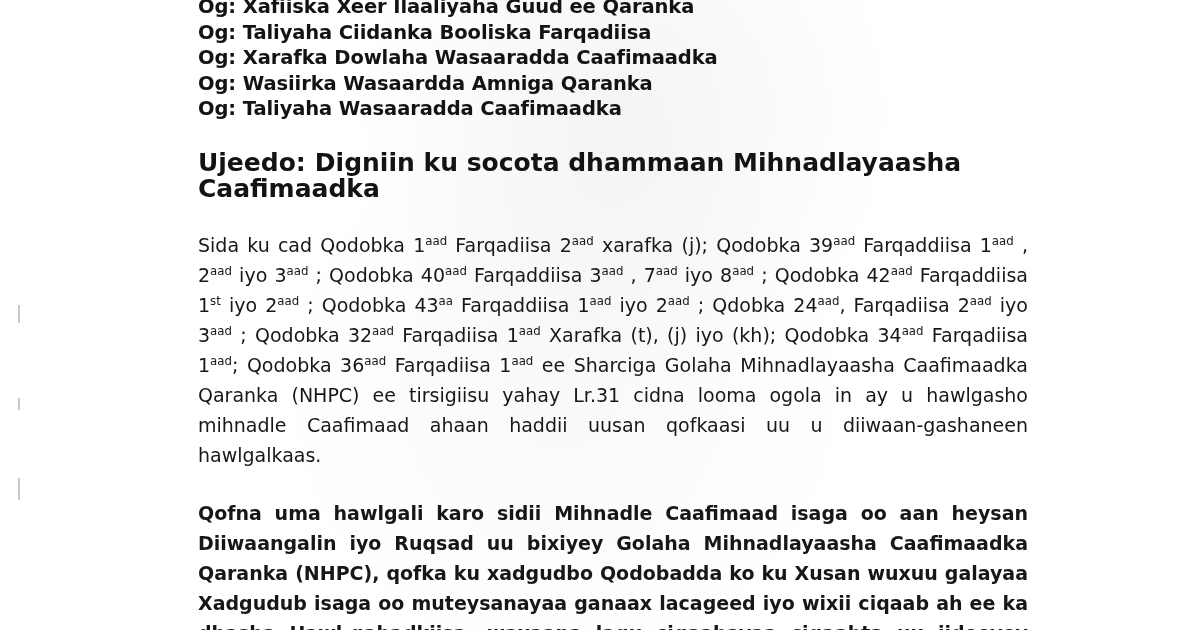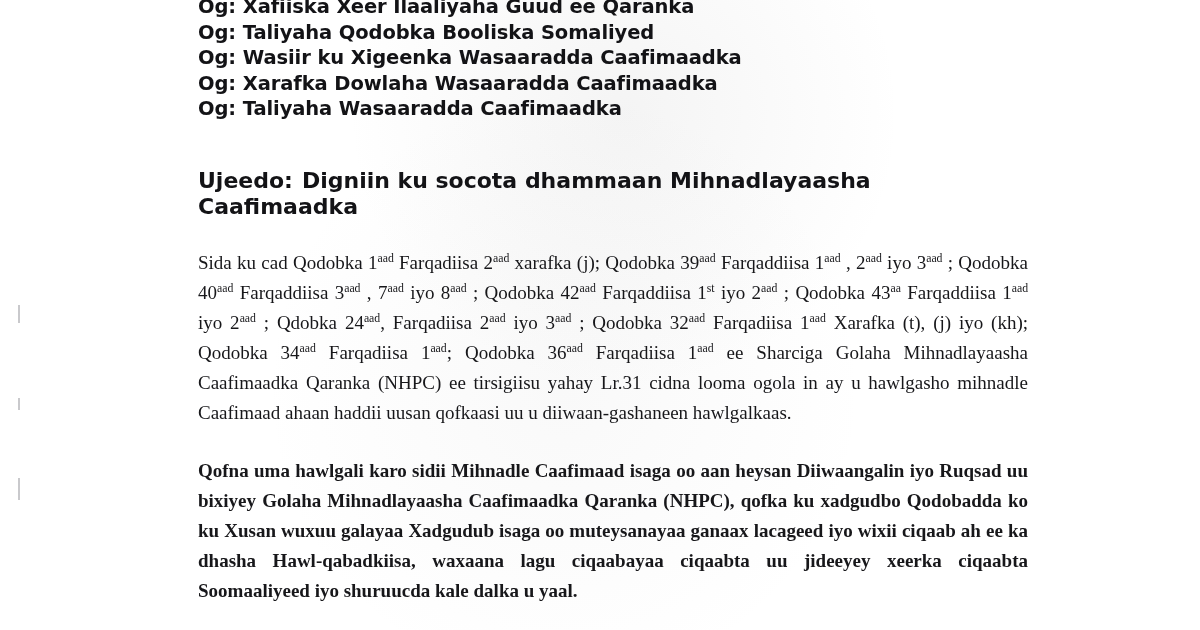--- a/index.html
+++ b/index.html
@@ -58,35 +58,34 @@
   .recipient {
     font-weight: bold;
     font-size: 19.5px;
     line-height: 25.6px;
     letter-spacing: -0.1px;
     white-space: nowrap;
     color: #131316;
   }
 
   .subject-line {
-    margin-top: 46px;
+    margin-top: 28px;
     font-weight: bold;
-    font-size: 22px;
+    font-size: 25px;
     line-height: 26px;
     color: #131316;
   }
   .subject-label { margin-right: 9px; }
 
   .para {
     margin-top: 28px;
     font-size: 19px;
     line-height: 30px;
     text-align: justify;
     color: #17171a;
-    font-family: Liberation Serif, serif;
   }
   .para.bold {
     font-weight: bold;
   }
   .para.mixed span.reg { font-weight: normal; }
 
   sup {
     font-size: 0.62em;
     vertical-align: super;
     line-height: 0;
@@ -98,23 +97,23 @@
 <div class="scan-bg"></div>
 <div class="edge-mark m1"></div>
 <div class="edge-mark m2"></div>
 <div class="edge-mark m3"></div>
 
 <div class="page">
   <div class="doc-body">
 
     <ul class="recipient-list" id="recipient-list">
         <li class="recipient">Og: Xafiiska Xeer Ilaaliyaha Guud ee Qaranka</li>
-        <li class="recipient">Og: Taliyaha Qodobka Booliska Somaliyed</li>
-        <li class="recipient">Og: Wasiir ku Xigeenka Wasaaradda Caafimaadka</li>
+        <li class="recipient">Og: Taliyaha Ciidanka Booliska Farqadiisa</li>
         <li class="recipient">Og: Xarafka Dowlaha Wasaaradda Caafimaadka</li>
+        <li class="recipient">Og: Wasiirka Wasaardda Amniga Qaranka</li>
         <li class="recipient">Og: Taliyaha Wasaaradda Caafimaadka</li>
       </ul>
 
     <div class="subject-line">
       <span class="subject-label">Ujeedo:</span><span>Digniin ku socota dhammaan Mihnadlayaasha Caafimaadka</span>
     </div>
 
     <p class="para mixed" id="para-0"><span class="reg">Sida ku cad Qodobka 1</span><sup>aad</sup><span class="reg"> Farqadiisa 2</span><sup>aad</sup><span class="reg"> xarafka (j); Qodobka 39</span><sup>aad</sup><span class="reg"> Farqaddiisa 1</span><sup>aad</sup><span class="reg"> , 2</span><sup>aad</sup><span class="reg"> iyo 3</span><sup>aad</sup><span class="reg"> ; Qodobka 40</span><sup>aad</sup><span class="reg"> Farqaddiisa 3</span><sup>aad</sup><span class="reg"> , 7</span><sup>aad</sup><span class="reg"> iyo 8</span><sup>aad</sup><span class="reg"> ; Qodobka 42</span><sup>aad</sup><span class="reg"> Farqaddiisa 1</span><sup>st</sup><span class="reg"> iyo 2</span><sup>aad</sup><span class="reg"> ; Qodobka 43</span><sup>aa</sup><span class="reg"> Farqaddiisa 1</span><sup>aad</sup><span class="reg"> iyo 2</span><sup>aad</sup><span class="reg"> ; Qdobka 24</span><sup>aad</sup><span class="reg">, Farqadiisa 2</span><sup>aad</sup><span class="reg"> iyo 3</span><sup>aad</sup><span class="reg"> ;  Qodobka 32</span><sup>aad</sup><span class="reg"> Farqadiisa 1</span><sup>aad</sup><span class="reg"> Xarafka (t), (j) iyo (kh); Qodobka 34</span><sup>aad</sup><span class="reg">  Farqadiisa 1</span><sup>aad</sup><span class="reg">;  Qodobka 36</span><sup>aad</sup><span class="reg"> Farqadiisa 1</span><sup>aad</sup><span class="reg"> ee Sharciga Golaha Mihnadlayaasha Caafimaadka Qaranka (NHPC) ee tirsigiisu yahay Lr.31 cidna looma ogola in ay u hawlgasho mihnadle Caafimaad ahaan haddii uusan qofkaasi uu u diiwaan-gashaneen hawlgalkaas.</span></p>
     <p class="para bold" id="para-1"><span class="reg">Qofna uma hawlgali karo sidii Mihnadle Caafimaad isaga oo aan heysan Diiwaangalin iyo Ruqsad uu bixiyey Golaha Mihnadlayaasha Caafimaadka Qaranka (NHPC), </span><span class="reg">qofka ku xadgudbo Qodobadda ko ku Xusan  wuxuu galayaa Xadgudub isaga oo muteysanayaa ganaax lacageed iyo wixii ciqaab ah ee ka dhasha Hawl-qabadkiisa, waxaana lagu ciqaabayaa ciqaabta uu jideeyey xeerka ciqaabta Soomaaliyeed iyo shuruucda kale dalka u yaal.</span></p>
 

